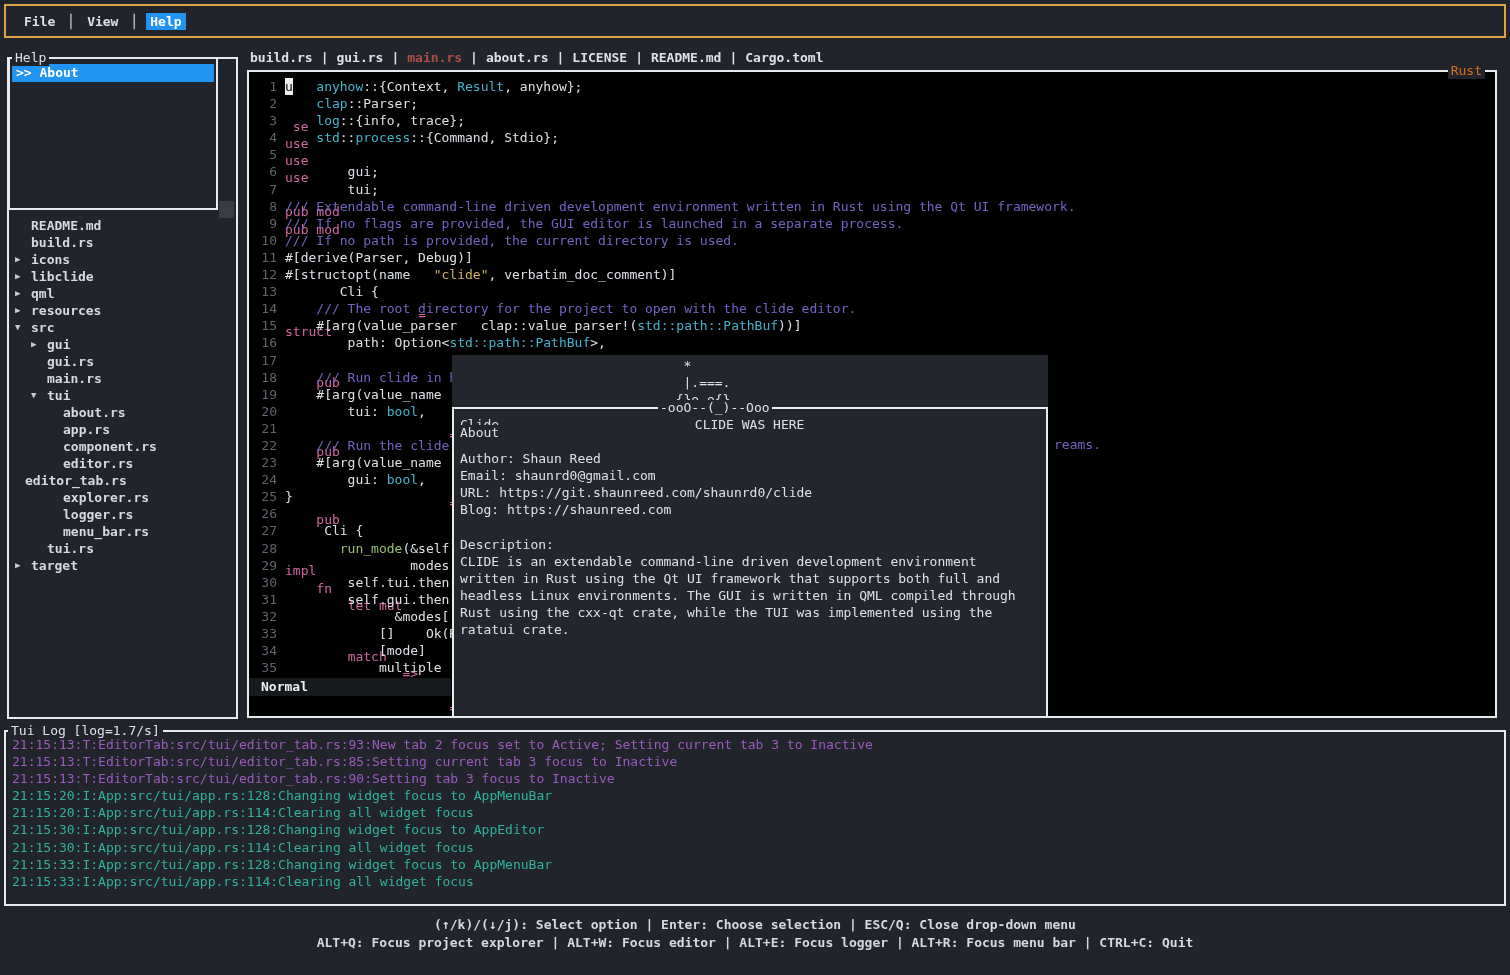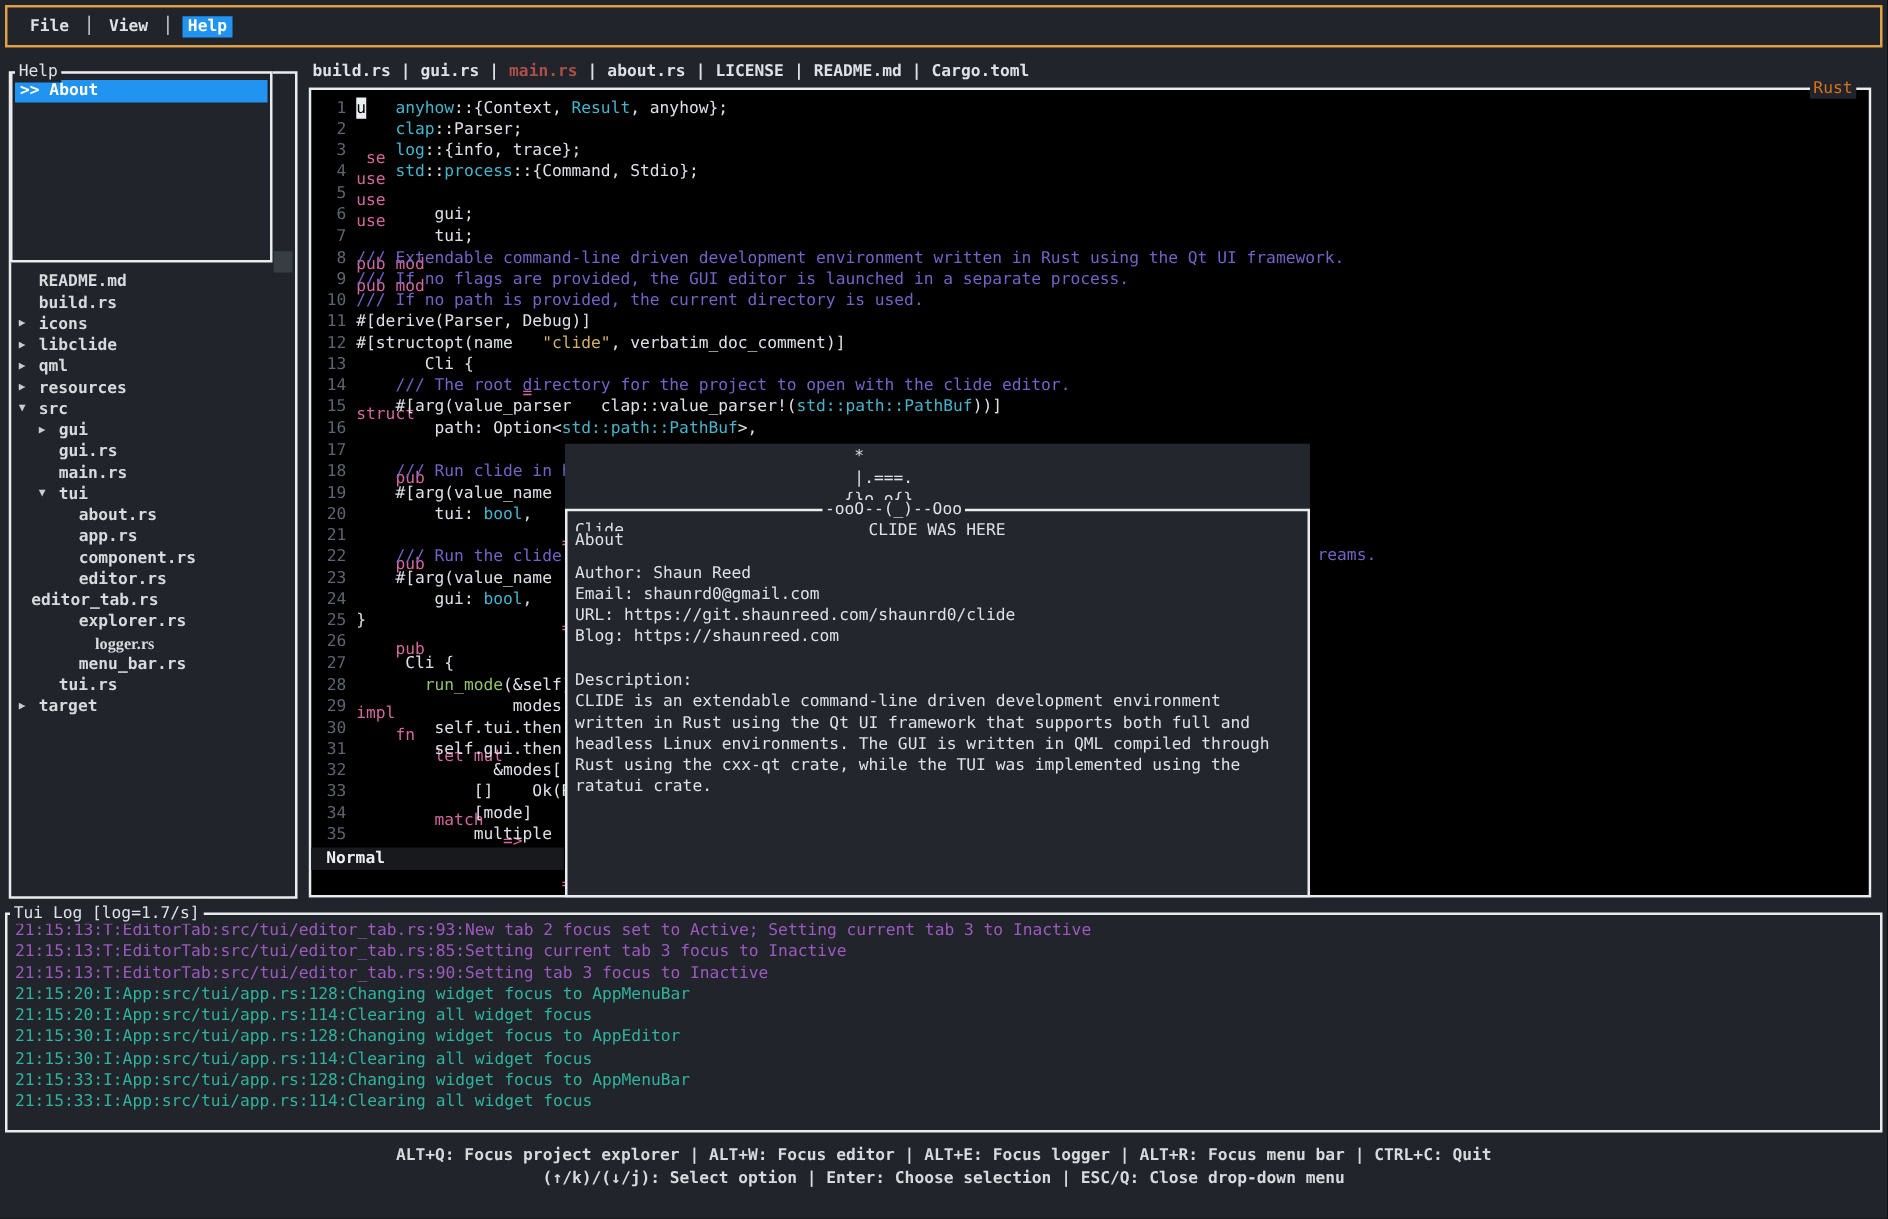--- a/index.html
+++ b/index.html
@@ -189,21 +189,21 @@
         <span class="tree-label">editor.rs</span>
       </div>
       <div class="tree-row" style="">
         <span class="tree-arrow"></span>
         <span class="tree-label">editor_tab.rs</span>
       </div>
       <div class="tree-row" style="padding-left: 38px;">
         <span class="tree-arrow"></span>
         <span class="tree-label">explorer.rs</span>
       </div>
-      <div class="tree-row" style="padding-left: 51px; font-family: Liberation Serif, serif;">
+      <div class="tree-row" style="padding-left: 38px;">
         <span class="tree-arrow"></span>
         <span class="tree-label">logger.rs</span>
       </div>
       <div class="tree-row" style="padding-left: 38px;">
         <span class="tree-arrow"></span>
         <span class="tree-label">menu_bar.rs</span>
       </div>
       <div class="tree-row" style="padding-left: 22px;">
         <span class="tree-arrow"></span>
         <span class="tree-label">tui.rs</span>
@@ -314,15 +314,15 @@
       <div class="log-line info">21:15:20:I:App:src/tui/app.rs:128:Changing widget focus to AppMenuBar</div>
       <div class="log-line info">21:15:20:I:App:src/tui/app.rs:114:Clearing all widget focus</div>
       <div class="log-line info">21:15:30:I:App:src/tui/app.rs:128:Changing widget focus to AppEditor</div>
       <div class="log-line info">21:15:30:I:App:src/tui/app.rs:114:Clearing all widget focus</div>
       <div class="log-line info">21:15:33:I:App:src/tui/app.rs:128:Changing widget focus to AppMenuBar</div>
       <div class="log-line info">21:15:33:I:App:src/tui/app.rs:114:Clearing all widget focus</div>
     </div>
 </div>
 
 <div class="footer">
+  <div>(↑/k)/(↓/j): Select option | Enter: Choose selection | ESC/Q: Close drop-down menu</div>
   <div>ALT+Q: Focus project explorer | ALT+W: Focus editor | ALT+E: Focus logger | ALT+R: Focus menu bar | CTRL+C: Quit</div>
-  <div>(↑/k)/(↓/j): Select option | Enter: Choose selection | ESC/Q: Close drop-down menu</div>
 </div>
 
 </body></html>

